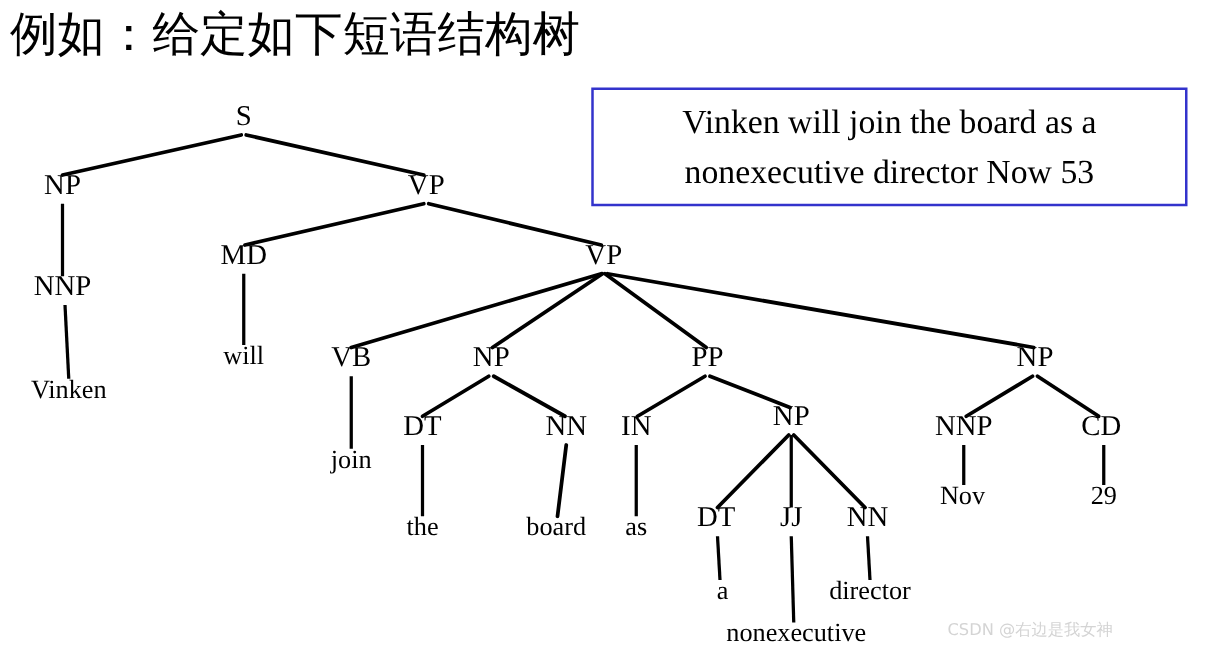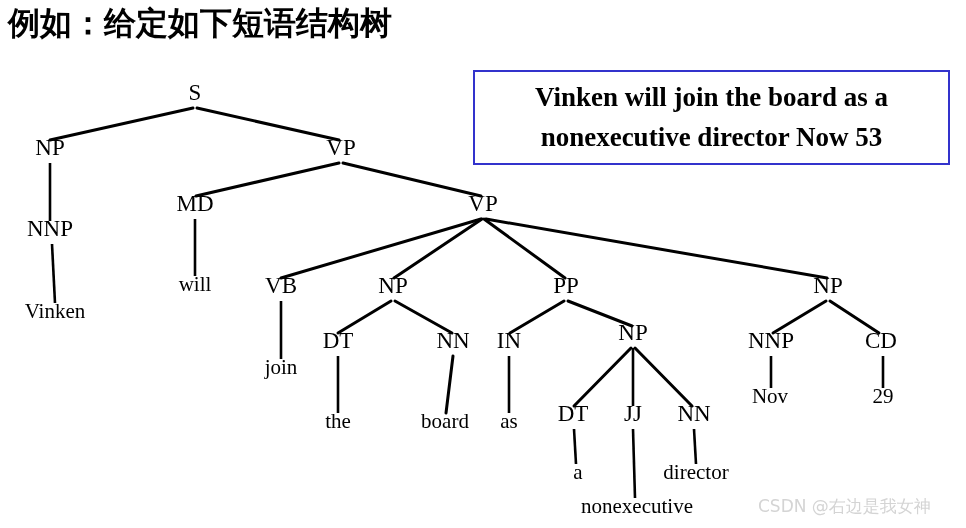--- a/index.html
+++ b/index.html
@@ -13,22 +13,22 @@
     height: 528px;
     background: #ffffff;
     overflow: hidden;
     font-family: "Liberation Serif", serif;
   }
   #title {
     position: absolute;
     left: 8px;
     top: 2px;
     font-family: "DejaVu Sans", sans-serif;
-    font-size: 32px;
-    font-weight: 700;
+    font-size: 38px;
+    font-weight: 400;
     color: #000000;
     letter-spacing: 0px;
     white-space: nowrap;
     text-align: right;
   }
   #sentence-box {
     position: absolute;
     left: 473px;
     top: 70px;
     width: 477px;
@@ -37,21 +37,21 @@
     border: 2px solid #3333cc;
     background: #ffffff;
     display: flex;
     flex-direction: column;
     align-items: center;
     justify-content: center;
   }
   #sentence-box .line {
     font-family: "Liberation Serif", serif;
     font-size: 27px;
-    font-weight: 700;
+    font-weight: 400;
     color: #000000;
     line-height: 1.45;
     white-space: nowrap;
     text-align: right;
   }
   #tree-svg {
     position: absolute;
     left: 0;
     top: 0;
     width: 966px;
@@ -75,21 +75,21 @@
   .edge-thin {
     stroke: #000000;
     stroke-width: 2.6;
     stroke-linecap: butt;
   }
   #watermark {
     position: absolute;
     left: 758px;
     top: 495px;
     font-family: "DejaVu Sans", sans-serif;
-    font-size: 17px;
+    font-size: 13px;
     color: #d4d4d4;
     white-space: nowrap;
     user-select: none;
   }
 </style>
 </head>
 <body>
 
 <div id="page">
 

